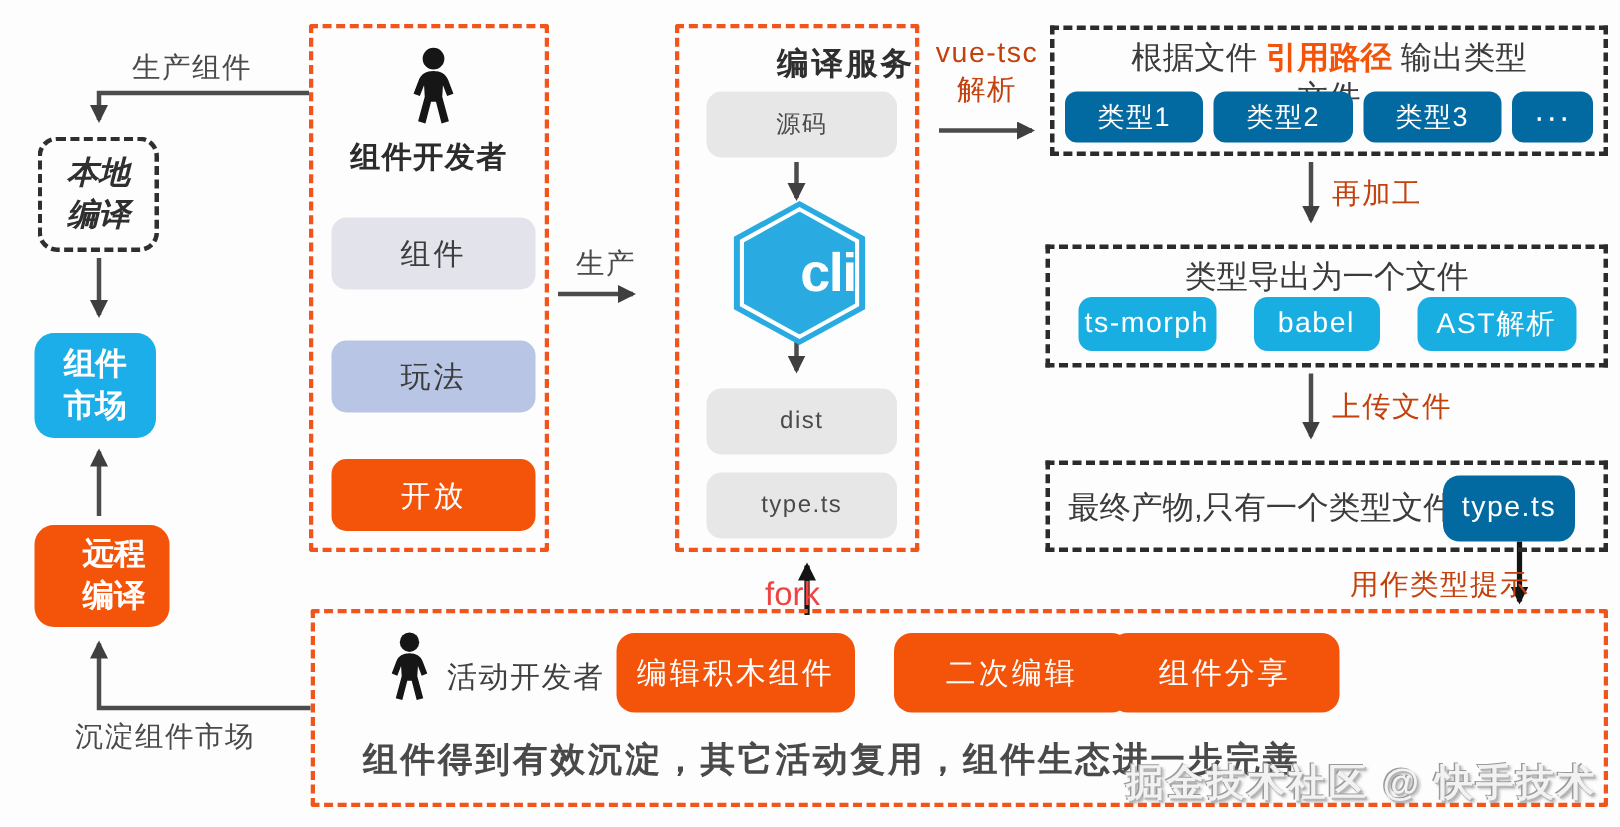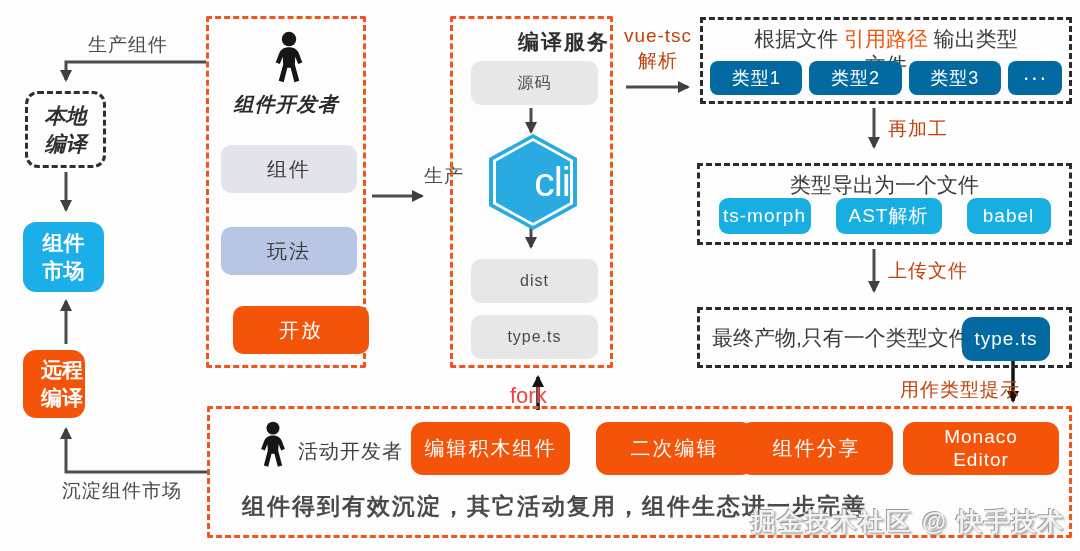--- a/index.html
+++ b/index.html
@@ -28,39 +28,39 @@
 
   
   .role-label { font-size:20px; font-weight:700; color:#2b2b2b; letter-spacing:1px; }
   .dev-chip {
     position:absolute; left:12px; width:136px; height:48px; border-radius:10px;
     display:flex; align-items:center; justify-content:center;
     font-size:20px; letter-spacing:2px; color:#3c3c3c;
   }
   .chip-gray { background:#e3e3eb; }
   .chip-periwinkle { background:#b8c5e4; }
-  .chip-vivid { background:#f4540a; color:#fff;margin-left:12px; }
+  .chip-vivid { background:#f4540a; color:#fff; }
 
   
   .svc-title { font-size:21px; font-weight:700; color:#2f2f2f; letter-spacing:2px; }
   .gray-box {
     position:absolute; left:18px; width:127px; height:44px; background:#e7e7e7;
     border-radius:10px; display:flex; align-items:center; justify-content:center;
     font-size:16px; color:#4a4a4a; letter-spacing:1px;
   }
   .hex { position:absolute; clip-path:polygon(50% 0%,100% 25%,100% 75%,50% 100%,0% 75%,0% 25%); }
   .hex-o { width:88px; height:96px; background:#29abe2; }
   .hex-ring { inset:4px; background:#fff; }
   .hex-i { inset:7px; background:#29abe2; }
   .cli-text { position:absolute; inset:0; display:flex; align-items:center; justify-content:center;
-    color:#fff; font-weight:400; font-size:41px; letter-spacing:-1px;margin-left:38px; }
+    color:#fff; font-weight:700; font-size:36px; letter-spacing:-1px;margin-left:38px; }
 
   
   .p1-title { font-size:21px; color:#3b3b3b; line-height:1.25; text-align:center; }
-  .p1-em { color:#f4540a; }
+  .p1-em { color:#f4540a;font-weight:bold; }
   .chip-row { position:absolute; display:flex; }
   .orange-chip {
     background:#0369a1; color:#fff; border-radius:8px; font-size:18px;
     display:flex; align-items:center; justify-content:center; letter-spacing:1px;
   }
   .blue-chip {
     background:#18aee2; color:#fff; border-radius:9px; font-size:19px;
     display:flex; align-items:center; justify-content:center; letter-spacing:1px;
   }
   .arrow-label { font-size:19px; color:#c2410c; letter-spacing:1px; }
@@ -112,37 +112,37 @@
   </svg>
 
   <div class="abs flow-label" style="left:88px; top:32px;">生产组件</div>
 
   <div class="abs node node-dashed preline" style="left:25px; top:91px; width:81px; height:77px;">本地
 编译</div>
 
   <div class="abs node node-blue preline" style="left:23px; top:222px; width:81px; height:70px;">组件
 市场</div>
 
-  <div class="abs node node-orange preline" style="left:23px; top:350px; width:62px; height:68px;padding-left:16px;">远程
+  <div class="abs node node-orange preline" style="left:23px; top:350px; width:90px; height:68px;padding-left:16px;">远程
 编译</div>
 
-  <div class="abs flow-label" style="left:62px; top:478px;">沉淀组件市场</div>
+  <div class="abs flow-label" style="left:50px; top:478px;">沉淀组件市场</div>
 
   <div class="abs panel-orange" style="left:206px; top:16px; width:160px; height:352px;">
     <svg class="abs" style="left:52px; top:10px;" width="56" height="58" viewBox="0 0 24 24">
       <circle class="person" cx="12" cy="3.9" r="3.1"></circle>
       <path class="person" d="M12 7.4c2 0 3.6.9 4.2 2.6l1.5 3.9-1.8.7-1.2-3.1-.2 3.3 1.9 7-2.1.6-1.6-6.2h-1.4l-1.6 6.2-2.1-.6 1.9-7-.2-3.3-1.2 3.1-1.8-.7 1.5-3.9C8.4 8.3 10 7.4 12 7.4z"></path>
     </svg>
-    <div class="abs role-label" style="left:0; right:0; top:72px; text-align:center;font-style:italic;">组件开发者</div>
+    <div class="abs role-label" style="left:0; right:0; top:72px; text-align:center;">组件开发者</div>
     <div class="dev-chip chip-gray" style="top:126px;">组件</div>
     <div class="dev-chip chip-periwinkle" style="top:208px;">玩法</div>
     <div class="dev-chip chip-vivid" style="top:287px;">开放</div>
   </div>
 
-  <div class="abs flow-label" style="left:384px; top:163px;margin-left:40px;">生产</div>
+  <div class="abs flow-label" style="left:384px; top:163px;">生产</div>
 
   <div class="abs panel-orange" style="left:450px; top:16px; width:163px; height:352px;">
     <div class="abs svc-title" style="left:0; right:0; top:9px; text-align:right;padding-left:27px;">编译服务</div>
     <div class="gray-box" style="top:42px;">源码</div>
 
     <div class="abs" style="left:36px; top:115px; width:88px; height:96px;">
       <div class="hex hex-o"></div>
       <div class="hex hex-ring abs"></div>
       <div class="hex hex-i abs"></div>
       <div class="cli-text">cli</div>
@@ -166,22 +166,22 @@
       <div class="orange-chip" style="width:54px; font-size:22px;">···</div>
     </div>
   </div>
 
   <div class="abs arrow-label" style="left:888px; top:116px;">再加工</div>
 
   <div class="abs panel-black" style="left:697px; top:163px; width:375px; height:82px;">
     <div class="abs p1-title" style="left:0; right:0; top:6px;">类型导出为一个文件</div>
     <div class="chip-row" style="left:0; right:0; bottom:8px; justify-content:center; gap:25px; height:36px;">
       <div class="blue-chip" style="width:92px;">ts-morph</div>
+      <div class="blue-chip" style="width:84px;">babel</div>
       <div class="blue-chip" style="width:106px;">AST解析</div>
-      <div class="blue-chip" style="width:84px;">babel</div>
     </div>
   </div>
 
   <div class="abs arrow-label" style="left:888px; top:258px;">上传文件</div>
 
   <div class="abs panel-black" style="left:697px; top:307px; width:375px; height:61px;">
     <div class="abs" style="left:12px; top:50%; transform:translateY(-50%); font-size:21px; color:#3b3b3b;">最终产物,只有一个类型文件</div>
     <div class="abs orange-chip" style="right:19px; top:7px; width:88px; height:44px; border-radius:11px; font-size:19px;">type.ts</div>
   </div>
 
@@ -190,20 +190,18 @@
   <div class="abs panel-orange" style="left:207px; top:406px; width:865px; height:132px;">
     <svg class="abs" style="left:38px; top:10px;" width="50" height="52" viewBox="0 0 24 24">
       <circle class="person" cx="12" cy="3.9" r="3.1"></circle>
       <path class="person" d="M12 7.4c2 0 3.6.9 4.2 2.6l1.5 3.9-1.8.7-1.2-3.1-.2 3.3 1.9 7-2.1.6-1.6-6.2h-1.4l-1.6 6.2-2.1-.6 1.9-7-.2-3.3-1.2 3.1-1.8-.7 1.5-3.9C8.4 8.3 10 7.4 12 7.4z"></path>
     </svg>
     <div class="abs" style="left:88px; top:29px; font-size:20px; color:#3f3f3f; letter-spacing:1px;">活动开发者</div>
 
     <div class="btn-orange" style="left:201px; width:159px;">编辑积木组件</div>
     <div class="btn-orange" style="left:386px; width:157px;">二次编辑</div>
     <div class="btn-orange" style="left:530px; width:153px;">组件分享</div>
-    <div class="btn-orange preline" style="left:693px; width:156px; font-size:19px; line-height:1.2; letter-spacing:1px;">Monaco
-Editor</div>
 
     <div class="abs summary" style="left:32px; top:82px;">组件得到有效沉淀，其它活动复用，组件生态进一步完善</div>
     <div class="abs watermark" style="right:4px; top:96px;">掘金技术社区 @ 快手技术</div>
   </div>
 
 </div>
 
 </body></html>

